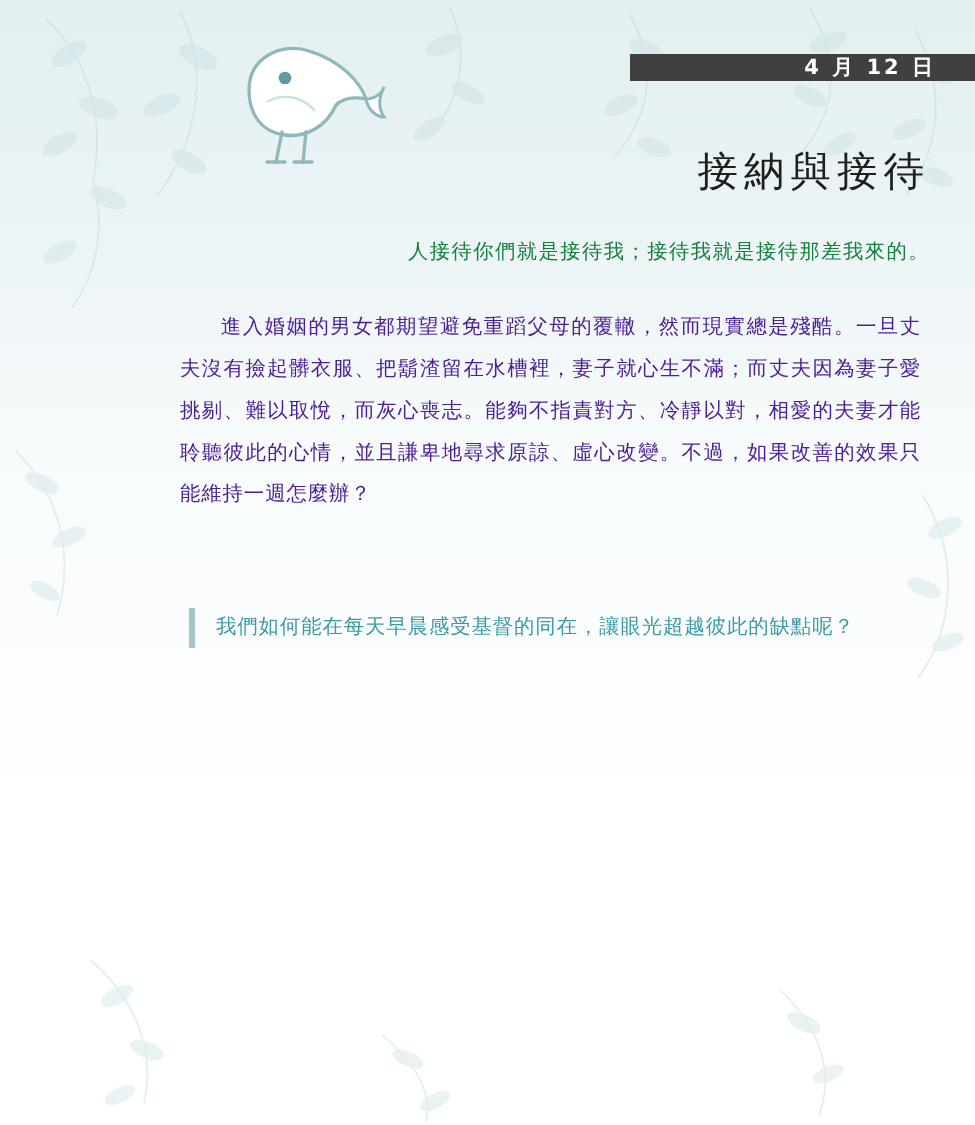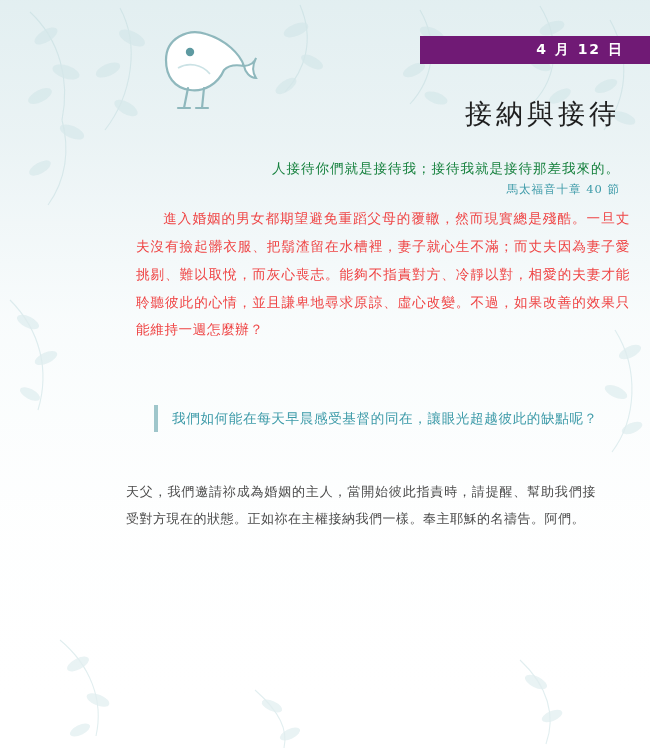--- a/index.html
+++ b/index.html
@@ -45,23 +45,23 @@
     width: 650px; height: 750px;
     opacity: 0.5;
     pointer-events: none;
   }
 
   
   .date-banner {
     position: absolute;
     right: 0;
     top: 36px;
-    height: 28px;
+    height: 18px;
     min-width: 230px;
-    background: #701a75;
+    background: #404040;
     display: flex;
     align-items: center;
     justify-content: flex-end;
     padding-right: 26px;
     box-sizing: border-box;
   }
   .date-banner .date-text {
     color: #ffffff;
     font-size: 14px;
     letter-spacing: 2px;
@@ -111,23 +111,23 @@
     text-align: right;
     color: #3c9aa8;
     font-size: 11.5px;
     letter-spacing: 1px;
     font-family: "DejaVu Serif", "Liberation Serif", serif;
   }
 
   
   .body-block {
     position: absolute;
-    left: 136px;
+    left: 120px;
     width: 494px;
-    color: #ef4444;
+    color: #4c1d95;
     font-size: 13.6px;
     line-height: 2.05;
     letter-spacing: 0.6px;
     text-align: justify;
     font-family: "DejaVu Serif", "Liberation Serif", serif;
   }
   .para-1 { top: 205px; }
   .para-2 { top: 323px; }
   .indent { text-indent: 2em; }
 
@@ -138,21 +138,20 @@
     top: 405px;
     width: 494px;
     padding-left: 14px;
     box-sizing: border-box;
     border-left: 4px solid #9fc6cb;
     color: #3c9aa8;
     font-size: 13.6px;
     line-height: 2.0;
     letter-spacing: 0.6px;
     font-family: "DejaVu Serif", "Liberation Serif", serif;
-    margin-left: 28px;
   }
 
   
   .prayer {
     position: absolute;
     left: 126px;
     top: 478px;
     width: 470px;
     color: #4a4a4a;
     font-size: 13px;
@@ -232,21 +231,19 @@
     <path d="M40 66 L 36 86" stroke="#8fb8bd" stroke-width="2.2" stroke-linecap="round"></path>
     <path d="M56 66 L 54 86" stroke="#8fb8bd" stroke-width="2.2" stroke-linecap="round"></path>
     <path d="M30 86 L 42 86" stroke="#8fb8bd" stroke-width="2.2" stroke-linecap="round"></path>
     <path d="M48 86 L 60 86" stroke="#8fb8bd" stroke-width="2.2" stroke-linecap="round"></path>
     <path d="M30 46 C 40 40, 54 42, 62 52" fill="none" stroke="#cbe2e5" stroke-width="1.6"></path>
   </svg>
 
   <div class="title">接納與接待</div>
 
   <div class="verse">人接待你們就是接待我；接待我就是接待那差我來的。</div>
-  <div class="verse-ref">馬太福音十章 40 節</div>
 
   <div class="body-block para-1 indent">進入婚姻的男女都期望避免重蹈父母的覆轍，然而現實總是殘酷。一旦丈夫沒有撿起髒衣服、把鬍渣留在水槽裡，妻子就心生不滿；而丈夫因為妻子愛挑剔、難以取悅，而灰心喪志。能夠不指責對方、冷靜以對，相愛的夫妻才能聆聽彼此的心情，並且謙卑地尋求原諒、虛心改變。不過，如果改善的效果只能維持一週怎麼辦？</div>
 
   <div class="question">我們如何能在每天早晨感受基督的同在，讓眼光超越彼此的缺點呢？</div>
 
-  <div class="prayer">天父，我們邀請祢成為婚姻的主人，當開始彼此指責時，請提醒、幫助我們接受對方現在的狀態。正如祢在主權接納我們一樣。奉主耶穌的名禱告。阿們。</div>
 
 </div>
 
 </body></html>

